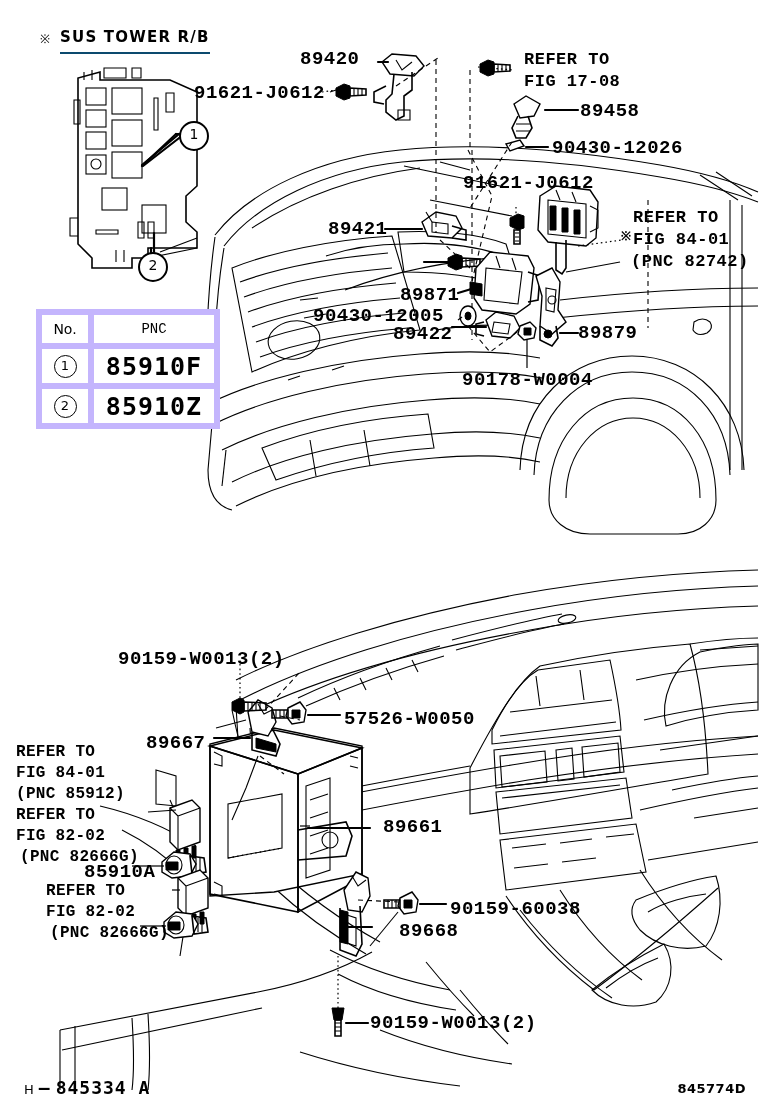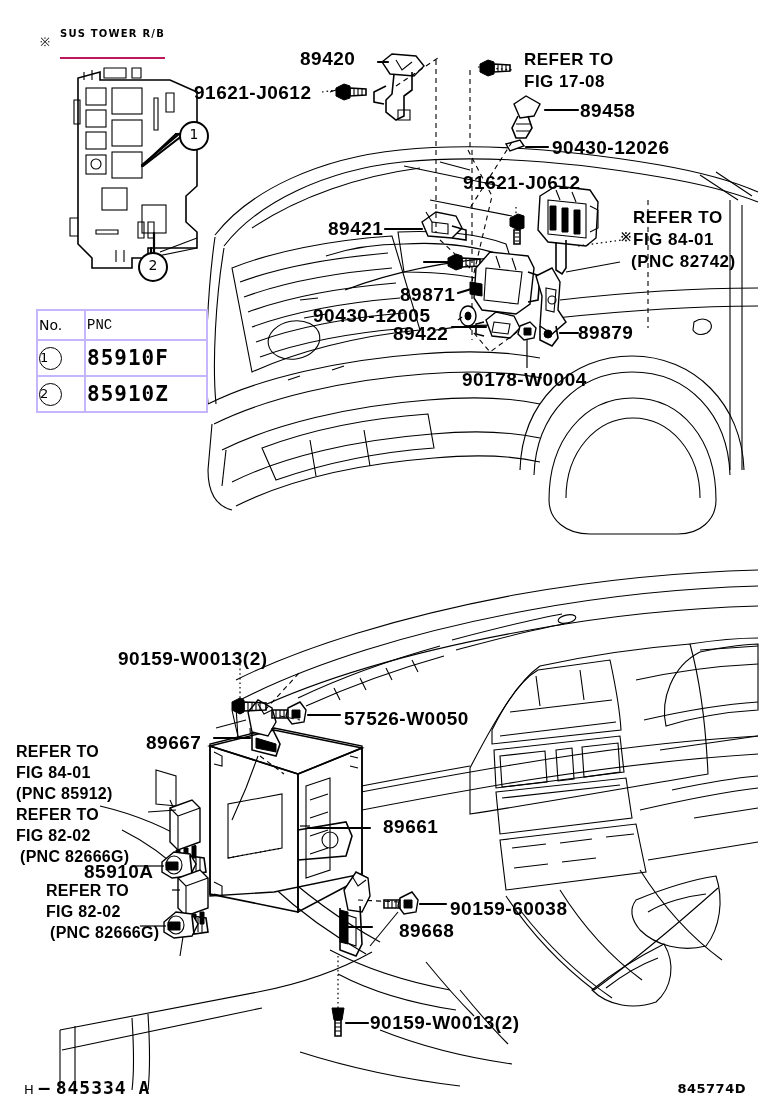--- a/index.html
+++ b/index.html
@@ -7,58 +7,58 @@
   body{
     width:760px;height:1112px;position:relative;overflow:hidden;
     font-family:"DejaVu Sans Mono","Liberation Mono",monospace;
     color:#000;
   }
   #page{position:absolute;inset:0;}
 
   
   .lbl{
     position:absolute;
-    font-family:Liberation Sans, sans-serif;
+    font-family:Liberation Mono, monospace;
     font-weight:bold;
     white-space:pre;
     letter-spacing:0px;
     line-height:1.18;
     color:#000;
   }
   .pn{font-size:19px;letter-spacing:0.5px;}
   .ref{font-size:17px;letter-spacing:0.5px;}
   .ref2{font-size:16px;letter-spacing:0.3px;}
 
   
   #sec-header{position:absolute;left:40px;top:28px;display:flex;align-items:center;gap:10px;}
   #sec-header .star{font-size:12px;line-height:1;transform:translateY(-2px);}
   #sec-header .htxt{
     font-family:"DejaVu Sans","Liberation Sans",sans-serif;
-    font-size:10px;font-weight:bold;letter-spacing:1.2px;
-    border-bottom:2px solid #be185d;padding-bottom:18px;
+    font-size:15px;font-weight:bold;letter-spacing:1.2px;
+    border-bottom:2px solid #0c4a6e;padding-bottom:6px;
   }
 
   
   #pnc-table{
     position:absolute;left:36px;top:309px;
     border-collapse:collapse;
     background:#fff;
   }
   #pnc-table td,#pnc-table th{
-    border:2px solid #c4b5fd;
-    text-align:left;
+    border:6px solid #c4b5fd;
+    text-align:center;
     font-family:"DejaVu Sans Mono","Liberation Mono",monospace;
   }
   #pnc-table th{
     font-family:"DejaVu Sans","Liberation Sans",sans-serif;
     font-size:14px;font-weight:normal;height:26px;
   }
   #pnc-table th.c-no{width:44px;}
   #pnc-table th.c-pnc{width:118px;font-family:Liberation Mono, monospace;}
-  #pnc-table td.v{font-size:21px;font-weight:bold;letter-spacing:1px;height:32px;margin-left:14px;}
+  #pnc-table td.v{font-size:25px;font-weight:bold;letter-spacing:1px;height:32px;margin-left:14px;}
   .numcirc{
     display:inline-block;width:21px;height:21px;line-height:19px;
     border:1.6px solid #000;border-radius:50%;
     font-size:13px;font-family:"DejaVu Sans","Liberation Sans",sans-serif;
   }
 
   
   .callout{
     position:absolute;width:26px;height:26px;border:2px solid #000;border-radius:50%;
     background:#fff;text-align:center;line-height:23px;font-size:14px;

